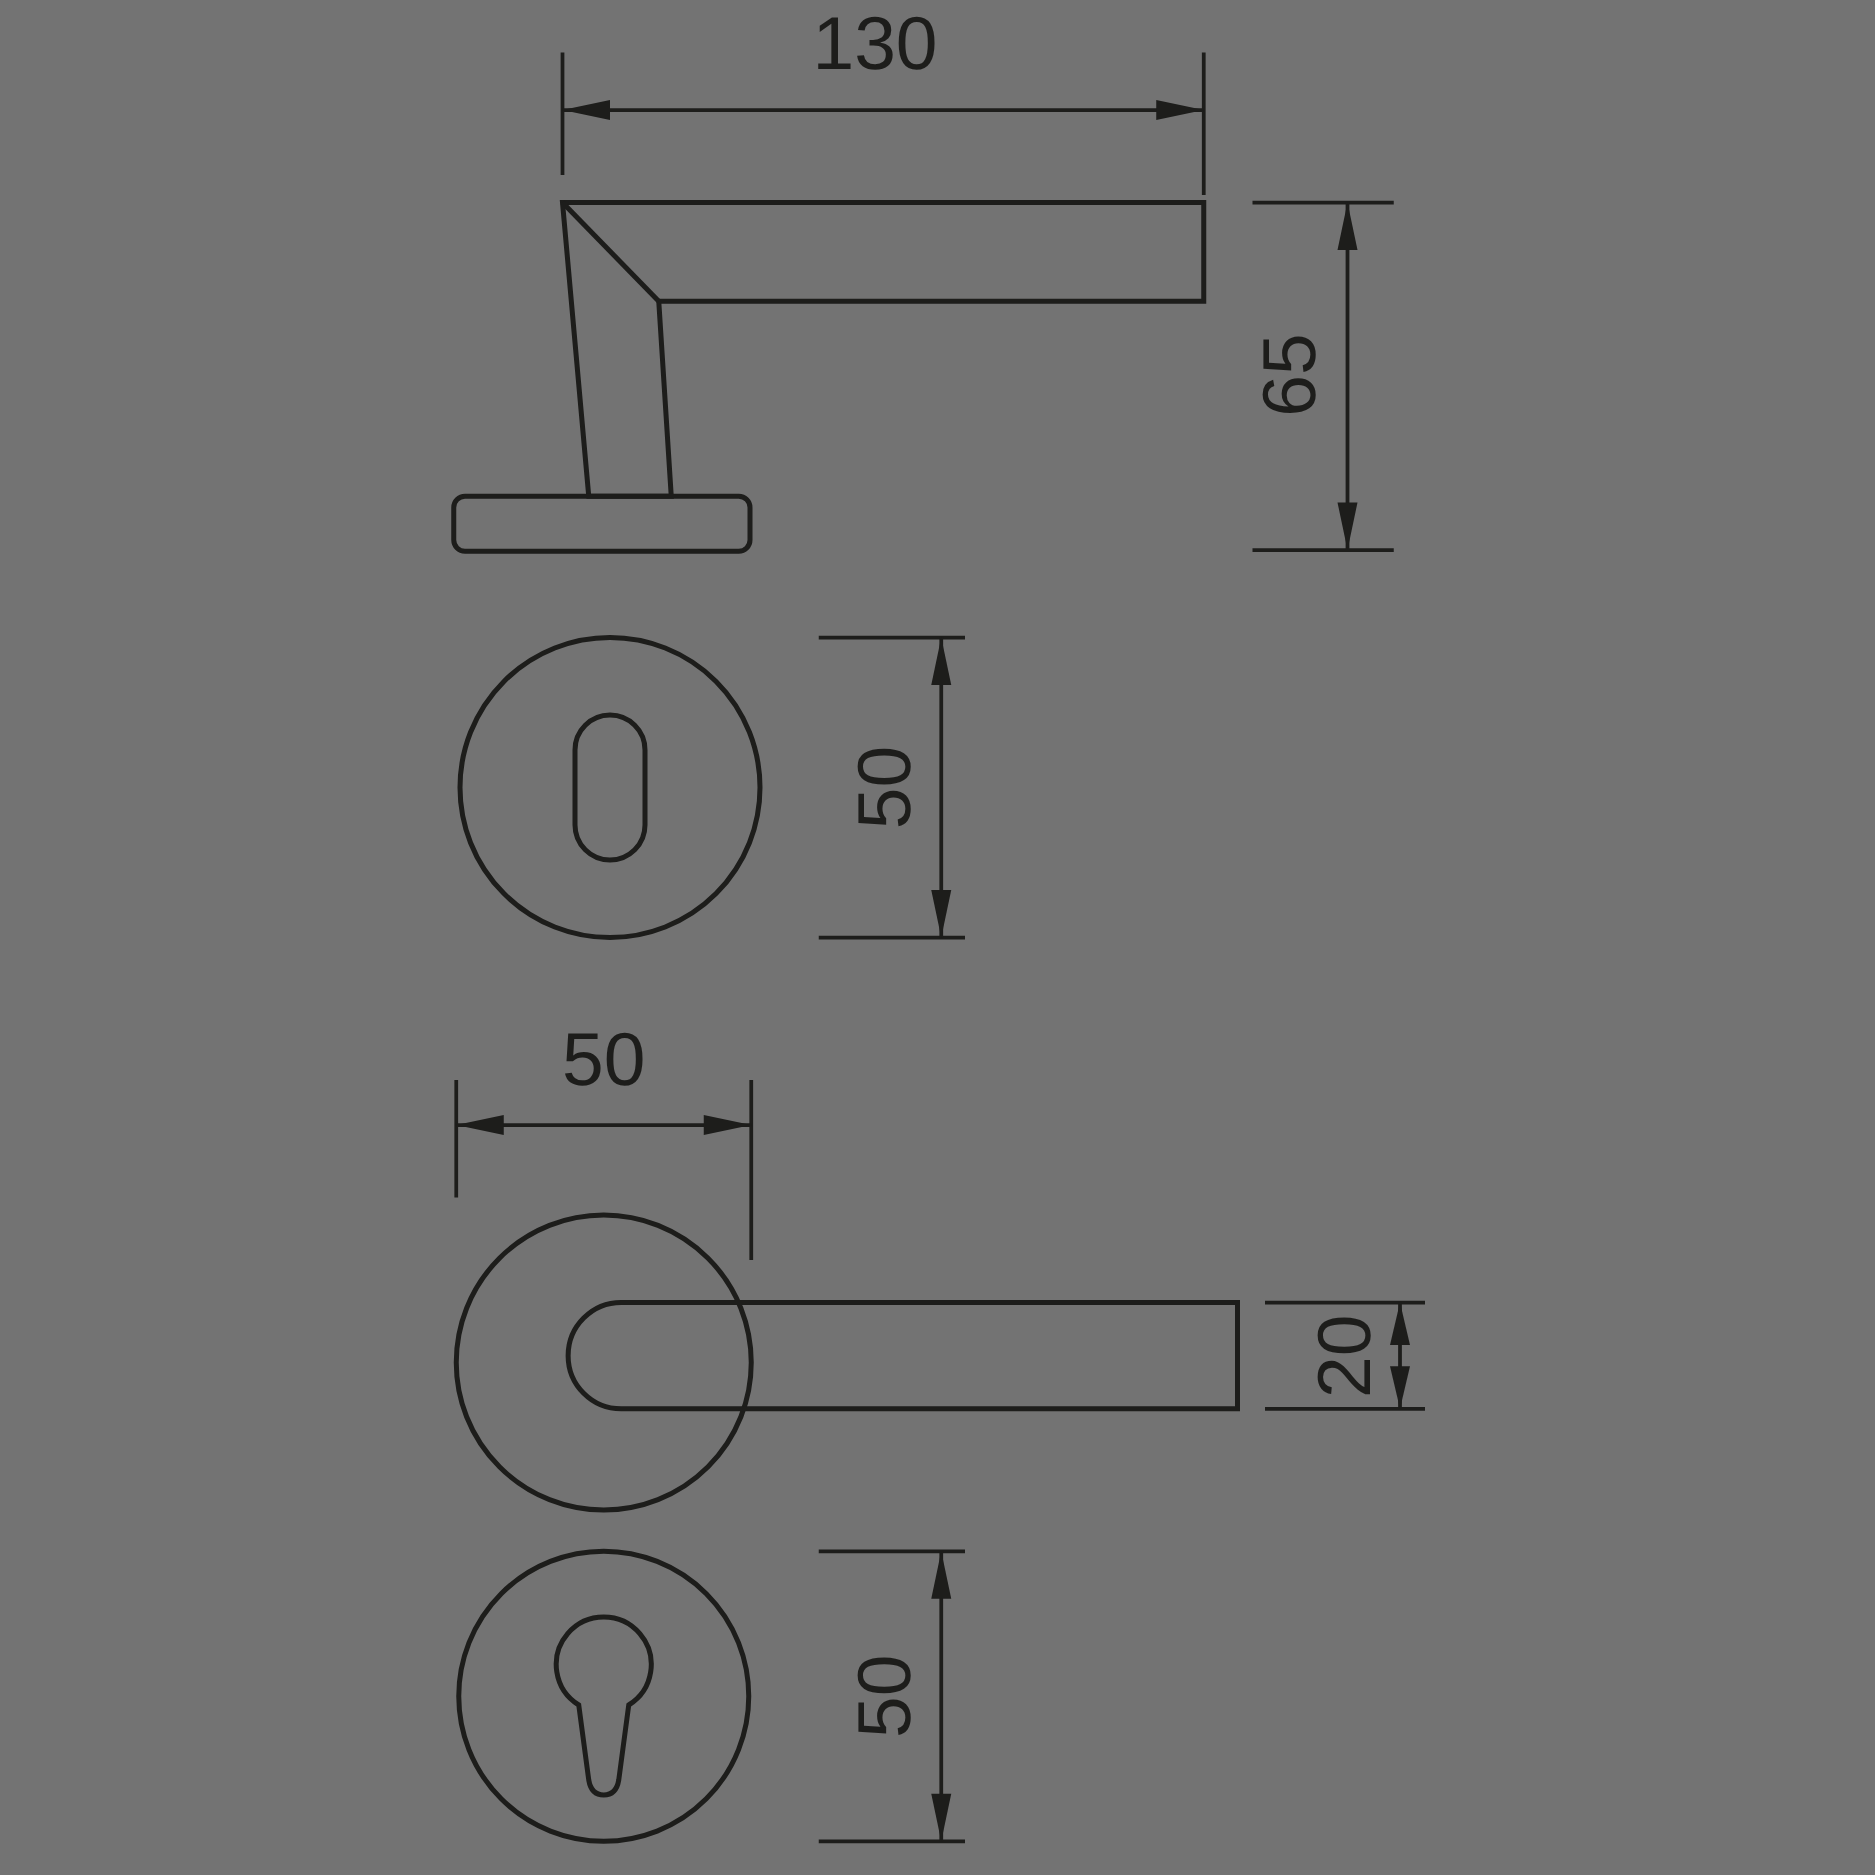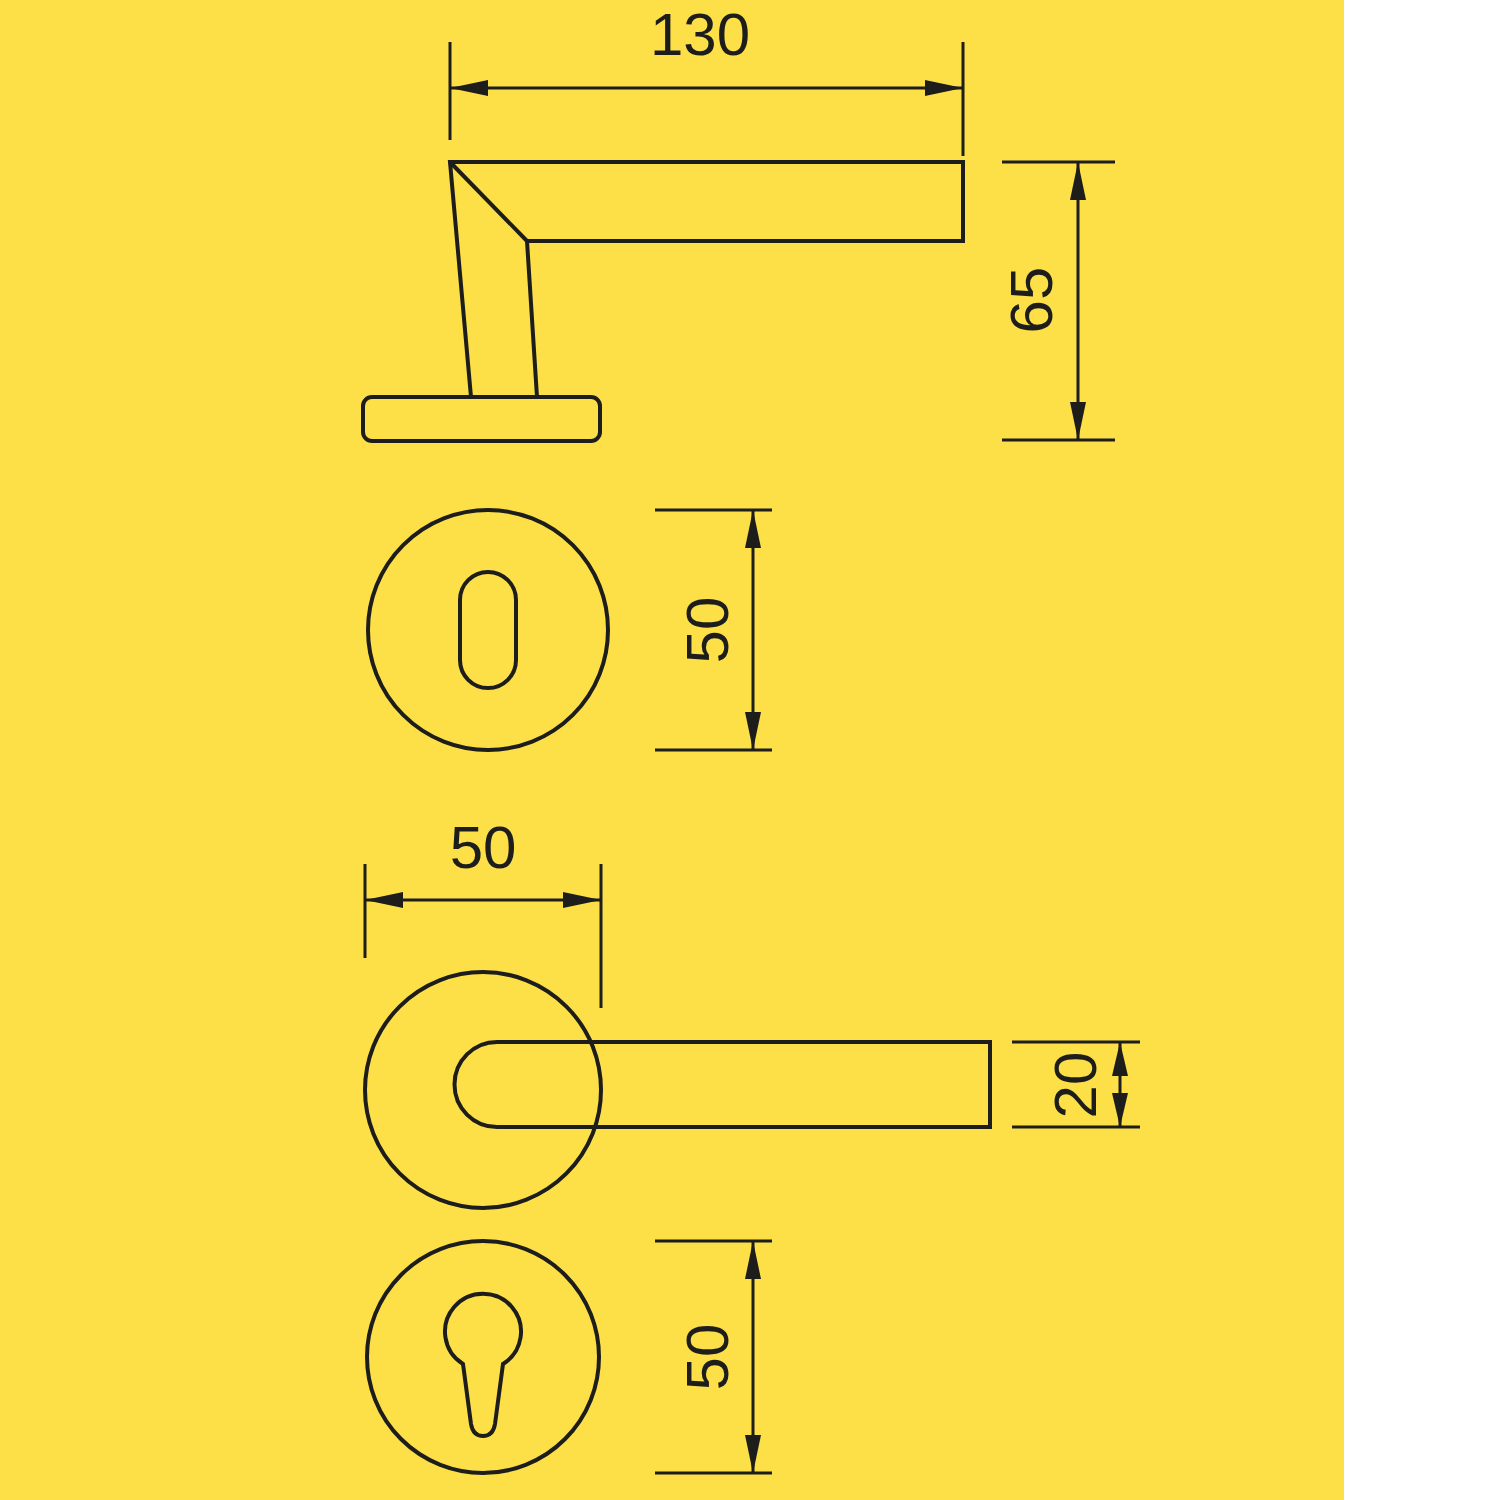--- a/index.html
+++ b/index.html
@@ -5,23 +5,23 @@
   html, body {
     margin: 0;
     padding: 0;
     background: #ffffff;
     width: 1500px;
     height: 1500px;
     font-family: "Liberation Sans", sans-serif;
   }
   .canvas {
     position: relative;
-    width: 1344px;
+    width: 1500px;
     height: 1500px;
-    background: #fde047;
+    background: #737373;
     overflow: hidden;
     text-align: right;
   }
   svg { display: block; }
   text.dim-label {
     font-family: "Liberation Sans", sans-serif;
     font-size: 60px;
     fill: #1d1d1b;
     font-weight: 400;
   }

